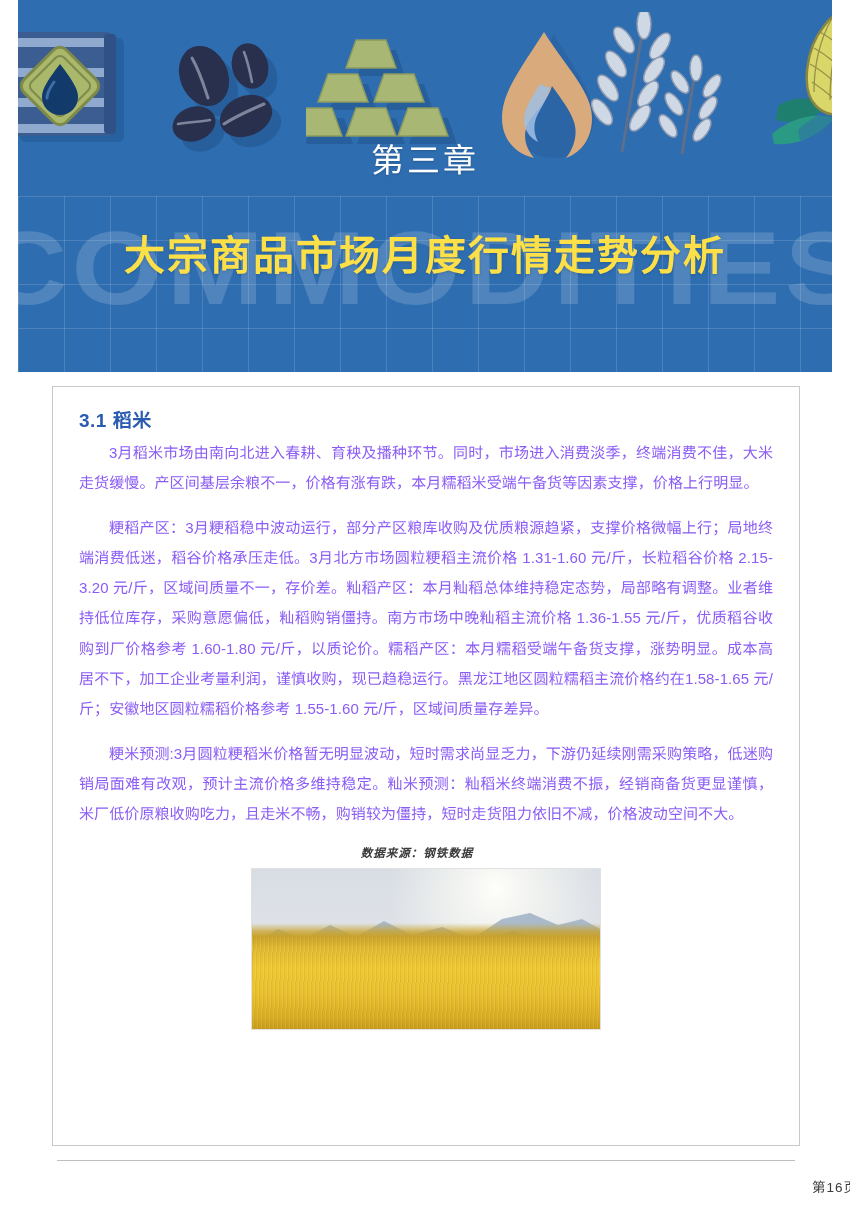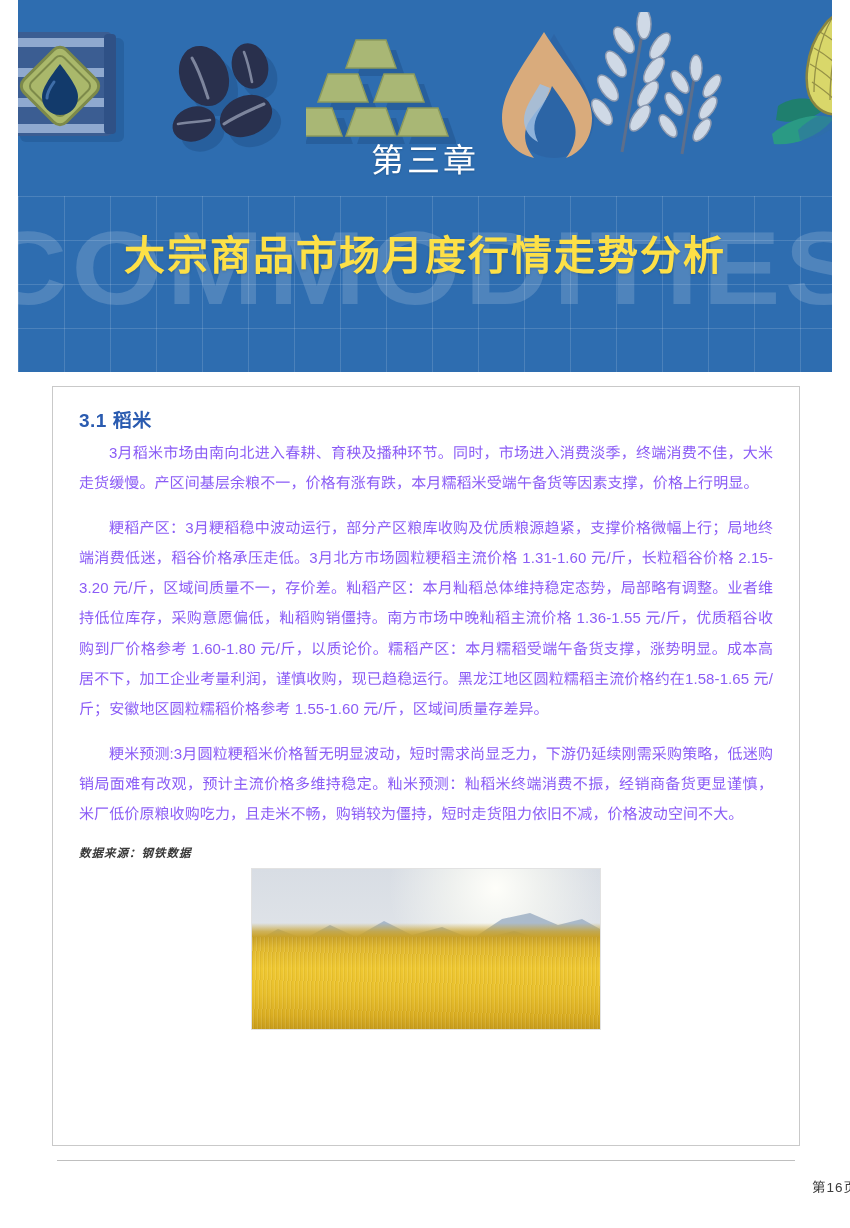--- a/index.html
+++ b/index.html
@@ -80,21 +80,21 @@
   p.body{
     margin:0 0 14px 0;
     font-size:15px;line-height:2.02;
     color:#8b5cf6;
     text-align:justify;
     text-indent:2em;
     letter-spacing:.1px;
   }
   .source{
     margin:2px 0 8px 0;
-    text-align:left;
+    text-align:center;
     font-size:11.5px;font-style:italic;font-weight:bold;
     color:#3a3a3a;
     padding-right:18px;
     letter-spacing:1px;
   }
   .figure-wrap{
     margin-top:8px;text-align:center;
   }
   .figure{
     display:inline-block;width:348px;height:160px;

